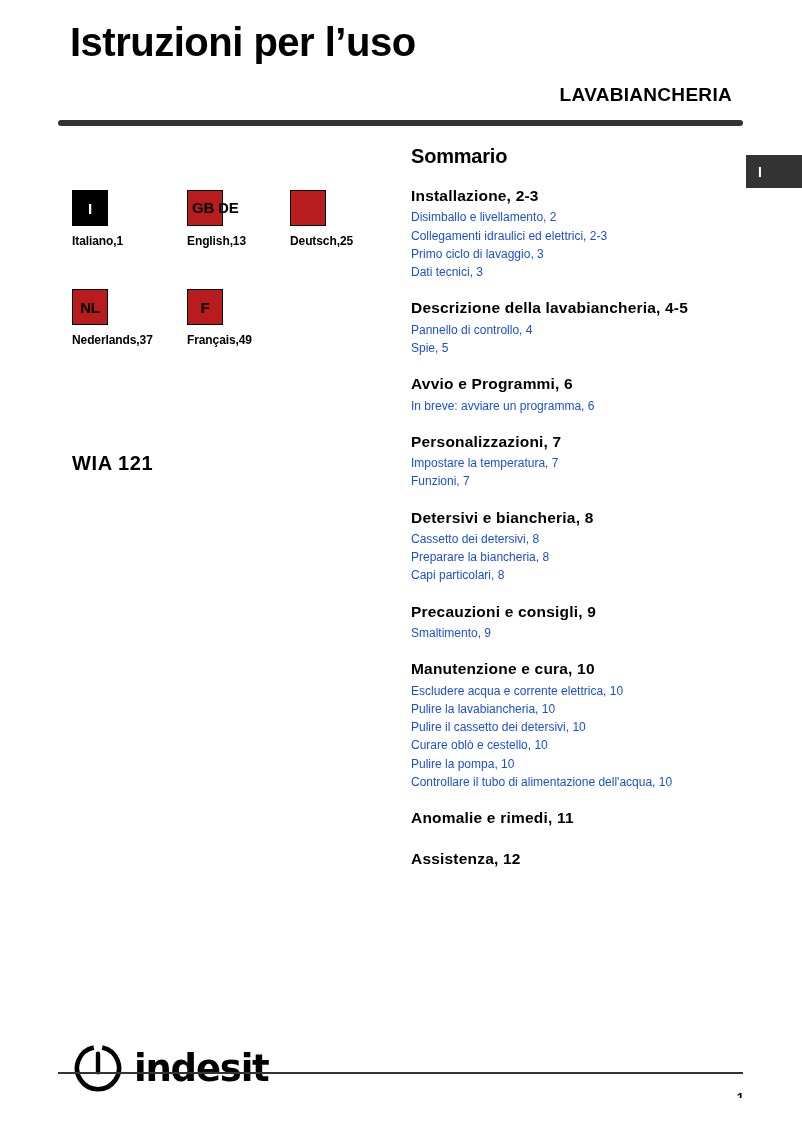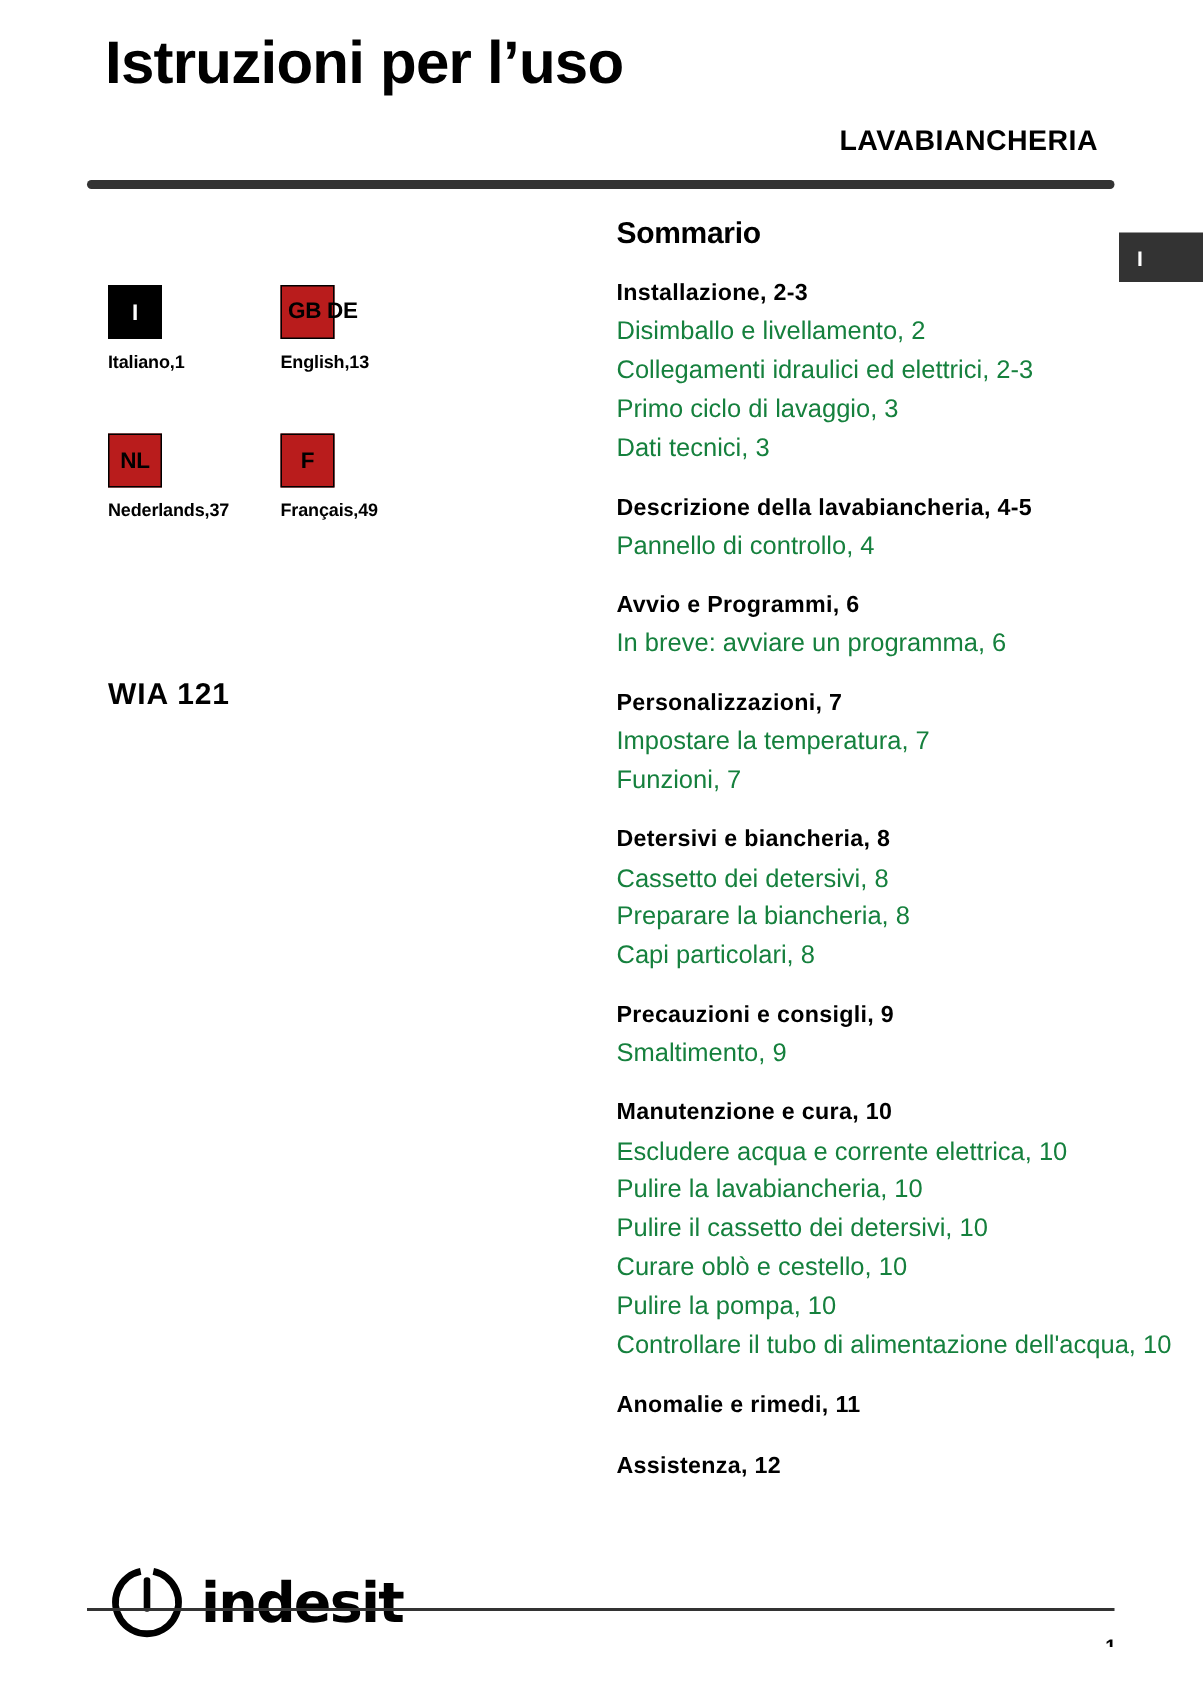--- a/index.html
+++ b/index.html
@@ -161,24 +161,24 @@
     letter-spacing: 0.2px;
     line-height: 1.25;
     margin: 0 0 3px 0;
   }
   .toc-entries {
     list-style: none;
     margin: 0;
     padding: 0;
   }
   .toc-entry {
-    font-size: 17px;
+    font-size: 12px;
     font-weight: normal;
     line-height: 1.52;
-    color: #15803d;
+    color: #1d4ed8;
     white-space: nowrap;
   }
   .toc-section.no-entries .toc-heading {
     margin-bottom: 0;
   }
   .toc-section.tight {
     margin-bottom: 22px;
   }
 
   
@@ -245,20 +245,26 @@
             <span class="code">I</span>
           </div>
           <div class="lang-label">Italiano,1</div>
         </div>
         <div class="lang-cell" style="left: 115px;">
           <div class="lang-box overflow">
             <span class="code">GB DE</span>
           </div>
           <div class="lang-label">English,13</div>
         </div>
+        <div class="lang-cell" style="left: 218px;">
+          <div class="lang-box">
+            <span class="code"></span>
+          </div>
+          <div class="lang-label">Deutsch,25</div>
+        </div>
       </div>
       <div class="lang-row">
         <div class="lang-cell" style="left: 0px;">
           <div class="lang-box">
             <span class="code">NL</span>
           </div>
           <div class="lang-label">Nederlands,37</div>
         </div>
         <div class="lang-cell" style="left: 115px;">
           <div class="lang-box">
@@ -280,20 +286,21 @@
             <li class="toc-entry">Disimballo e livellamento, 2</li>
             <li class="toc-entry">Collegamenti idraulici ed elettrici, 2-3</li>
             <li class="toc-entry">Primo ciclo di lavaggio, 3</li>
             <li class="toc-entry">Dati tecnici, 3</li>
           </ul>
         </div>
         <div class="toc-section">
           <div class="toc-heading">Descrizione della lavabiancheria, 4-5</div>
           <ul class="toc-entries">
             <li class="toc-entry">Pannello di controllo, 4</li>
+            <li class="toc-entry">Spie, 5</li>
           </ul>
         </div>
         <div class="toc-section">
           <div class="toc-heading">Avvio e Programmi, 6</div>
           <ul class="toc-entries">
             <li class="toc-entry">In breve: avviare un programma, 6</li>
           </ul>
         </div>
         <div class="toc-section">
           <div class="toc-heading">Personalizzazioni, 7</div>

